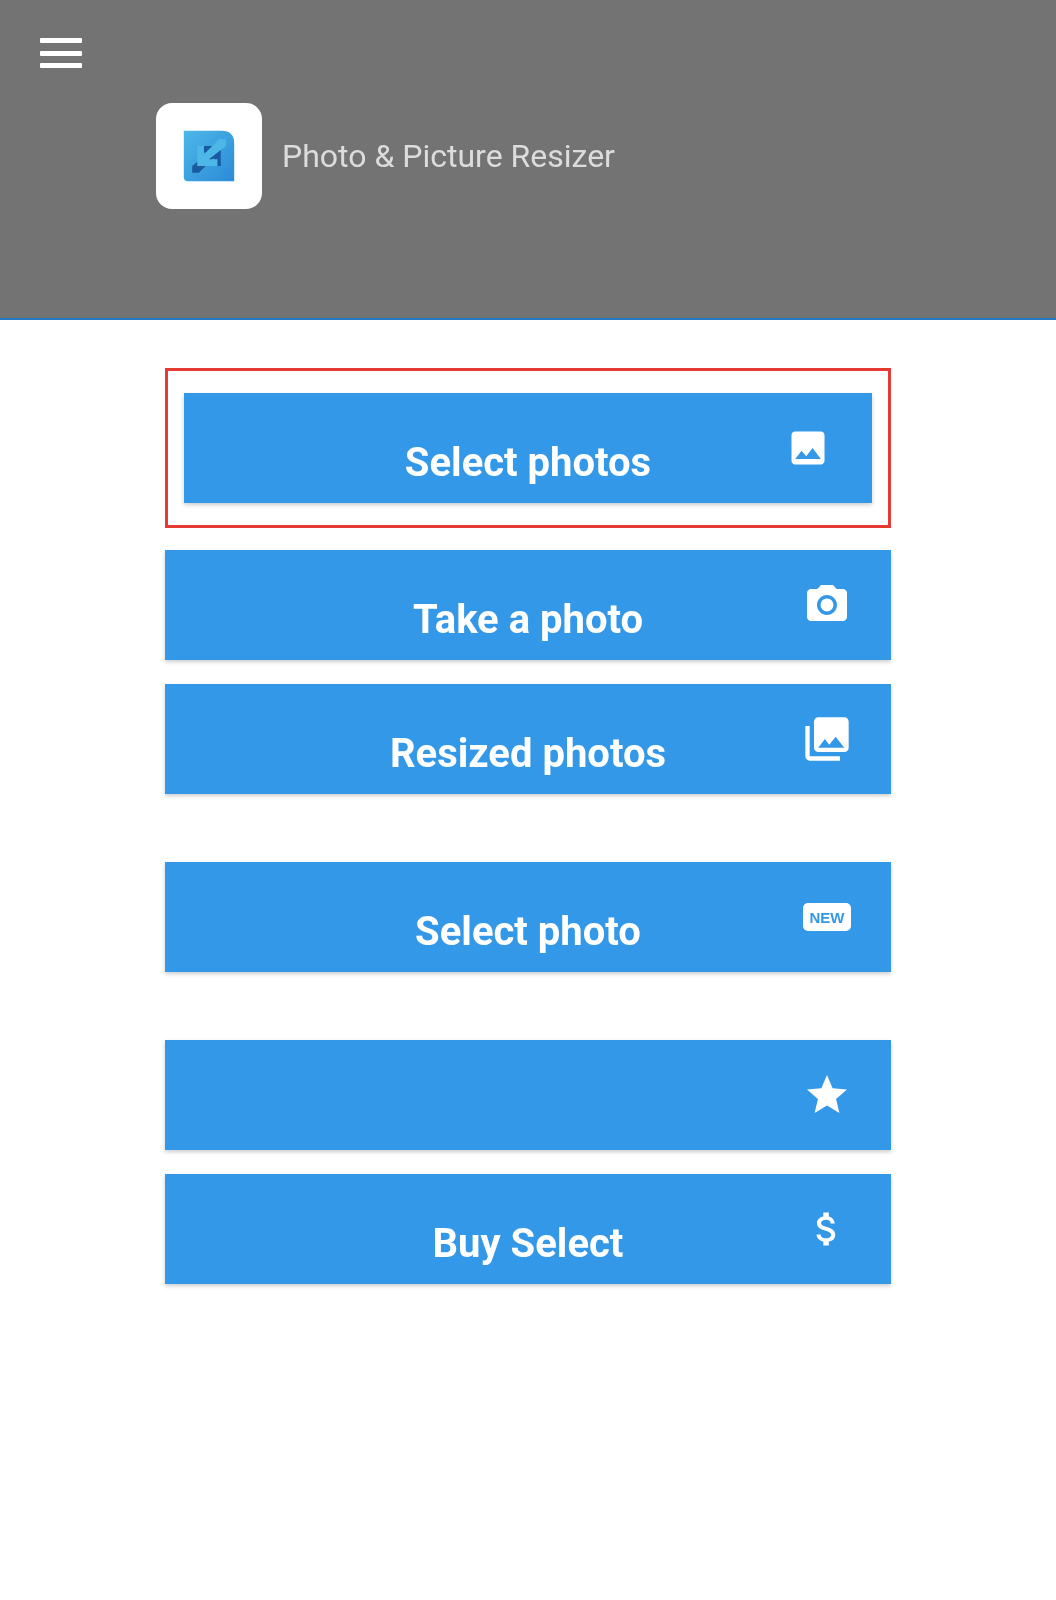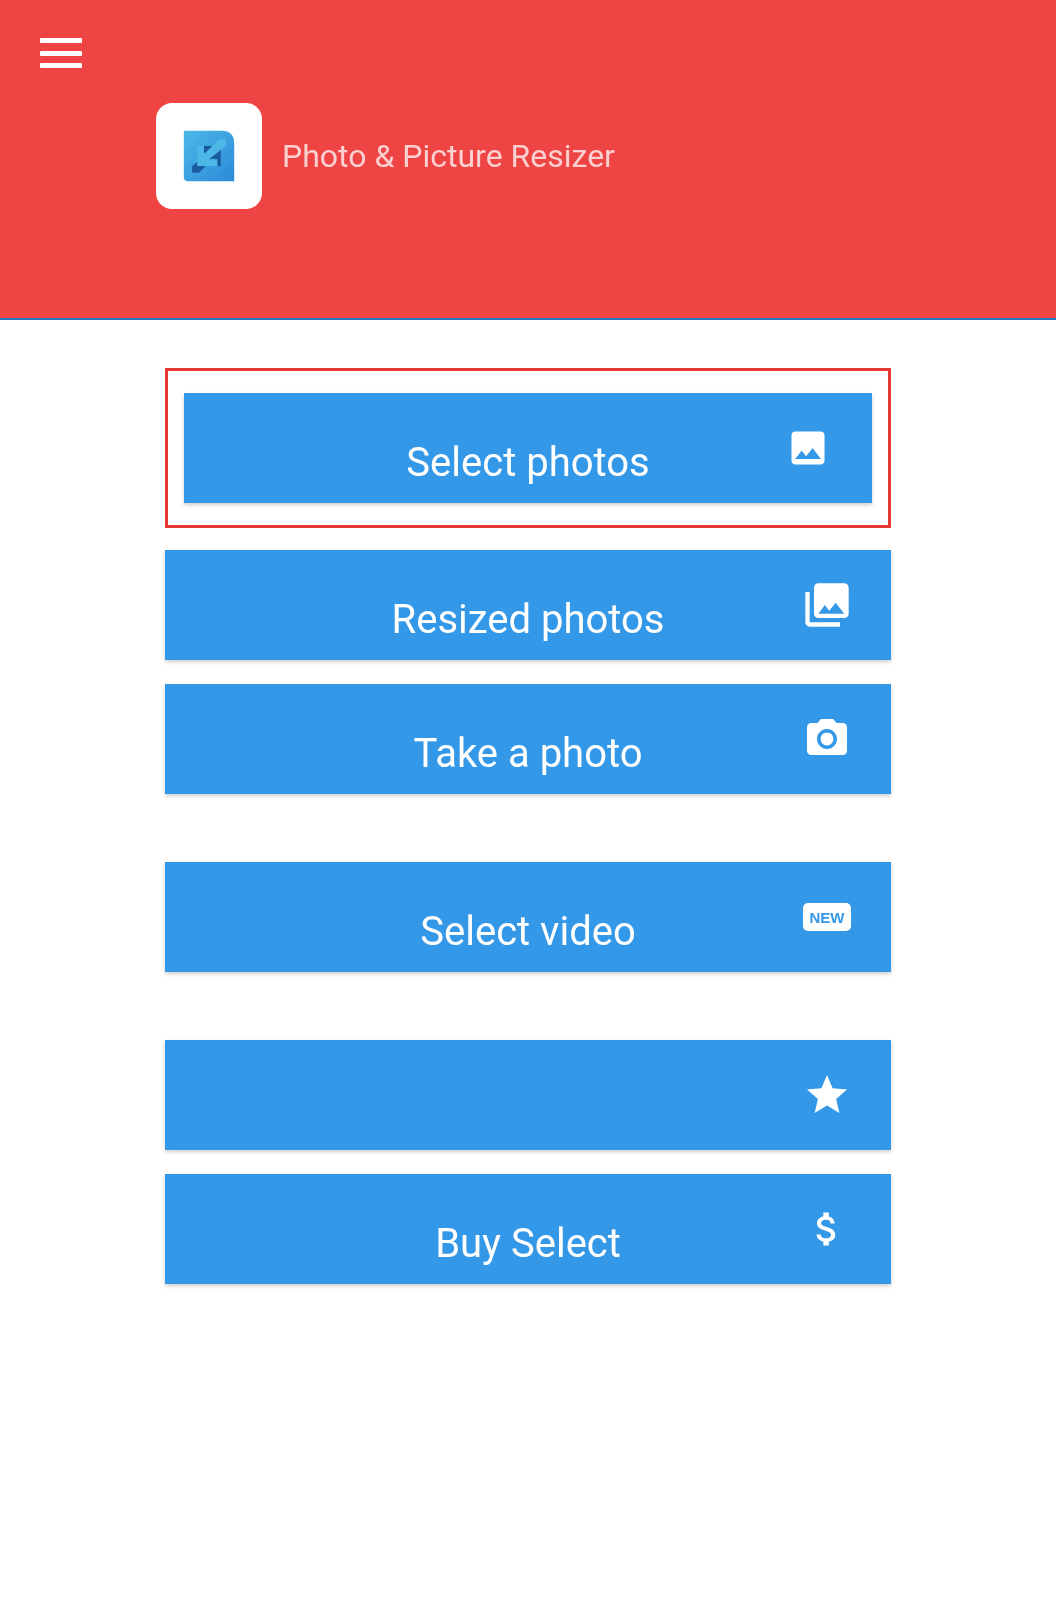--- a/index.html
+++ b/index.html
@@ -8,21 +8,21 @@
       box-sizing: border-box;
     }
     body {
       font-family: Roboto, Arial, sans-serif;
       width: 1056px;
       height: 1600px;
       background: #ffffff;
       overflow: hidden;
     }
     .header {
-      background: #ef4444;
+      background: #737373;
       height: 320px;
       position: relative;
       border-bottom: 2px solid #2479c0;
     }
     .hamburger {
       position: absolute;
       top: 38px;
       left: 40px;
       width: 42px;
       height: 30px;
@@ -85,21 +85,21 @@
       position: relative;
       cursor: pointer;
       box-shadow: 0 2px 4px rgba(0,0,0,0.2);
       margin-bottom: 24px;
     }
     .highlight-box .menu-button {
       margin-bottom: 0;
     }
     .menu-button-label {
       font-size: 40px;
-      font-weight: 400;
+      font-weight: 700;
       text-align: center;
       margin-top: 28px;
     }
     .menu-button-icon {
       position: absolute;
       right: 38px;
       top: 50%;
       transform: translateY(-50%);
       width: 52px;
       height: 48px;
@@ -146,41 +146,41 @@
       <span class="menu-button-label">Select photos</span>
       <span class="menu-button-icon">
         <svg viewBox="0 0 24 24" width="44" height="44" fill="#ffffff">
           <path d="M21 19V5c0-1.1-.9-2-2-2H5c-1.1 0-2 .9-2 2v14c0 1.1.9 2 2 2h14c1.1 0 2-.9 2-2zM8.5 13.5l2.5 3.01L14.5 12l4.5 6H5l3.5-4.5z"></path>
         </svg>
       </span>
     </div>
   </div>
 
   <div class="menu-button">
+    <span class="menu-button-label">Take a photo</span>
+    <span class="menu-button-icon">
+      <svg viewBox="0 0 24 24" width="48" height="48" fill="#ffffff">
+        <path d="M12 15.2c1.77 0 3.2-1.43 3.2-3.2s-1.43-3.2-3.2-3.2-3.2 1.43-3.2 3.2 1.43 3.2 3.2 3.2zM9 2L7.17 4H4c-1.1 0-2 .9-2 2v12c0 1.1.9 2 2 2h16c1.1 0 2-.9 2-2V6c0-1.1-.9-2-2-2h-3.17L15 2H9zm3 15c-2.76 0-5-2.24-5-5s2.24-5 5-5 5 2.24 5 5-2.24 5-5 5z"></path>
+      </svg>
+    </span>
+  </div>
+
+  <div class="menu-button">
     <span class="menu-button-label">Resized photos</span>
     <span class="menu-button-icon">
       <svg viewBox="0 0 24 24" width="52" height="52" fill="#ffffff">
         <path d="M22 16V4c0-1.1-.9-2-2-2H8c-1.1 0-2 .9-2 2v12c0 1.1.9 2 2 2h12c1.1 0 2-.9 2-2zm-11-4l2.03 2.71L16 11l4 5H8l3-4zM2 6v14c0 1.1.9 2 2 2h14v-2H4V6H2z"></path>
       </svg>
     </span>
   </div>
 
-  <div class="menu-button">
-    <span class="menu-button-label">Take a photo</span>
-    <span class="menu-button-icon">
-      <svg viewBox="0 0 24 24" width="48" height="48" fill="#ffffff">
-        <path d="M12 15.2c1.77 0 3.2-1.43 3.2-3.2s-1.43-3.2-3.2-3.2-3.2 1.43-3.2 3.2 1.43 3.2 3.2 3.2zM9 2L7.17 4H4c-1.1 0-2 .9-2 2v12c0 1.1.9 2 2 2h16c1.1 0 2-.9 2-2V6c0-1.1-.9-2-2-2h-3.17L15 2H9zm3 15c-2.76 0-5-2.24-5-5s2.24-5 5-5 5 2.24 5 5-2.24 5-5 5z"></path>
-      </svg>
-    </span>
-  </div>
-
   <div class="gap-large"></div>
 
   <div class="menu-button">
-    <span class="menu-button-label">Select video</span>
+    <span class="menu-button-label">Select photo</span>
     <span class="menu-button-icon">
       <svg viewBox="0 0 48 28" width="48" height="28">
         <rect x="0" y="0" width="48" height="28" rx="5" fill="#ffffff"></rect>
         <text x="24" y="20" font-size="15" font-weight="700" fill="#3498e8" text-anchor="middle" font-family="Arial">NEW</text>
       </svg>
     </span>
   </div>
 
   <div class="gap-large"></div>
 

